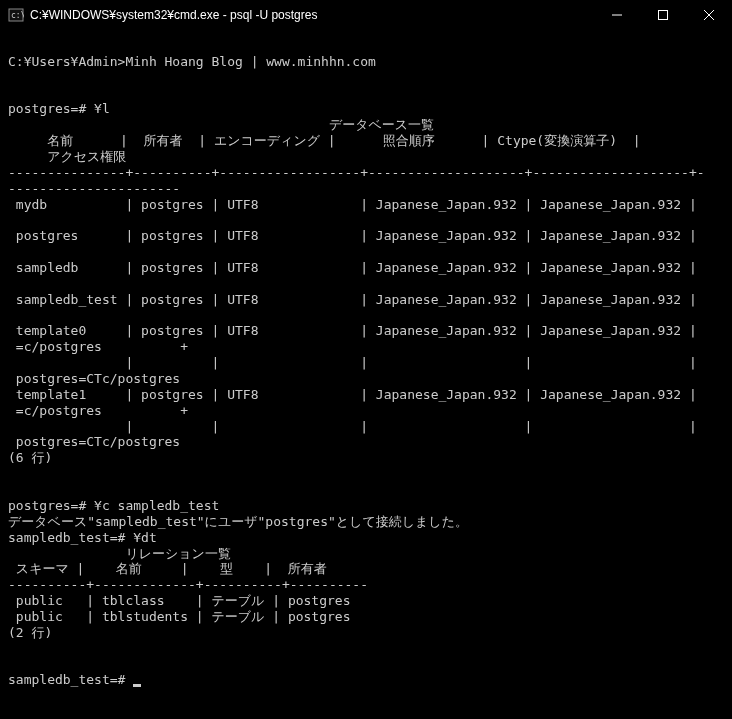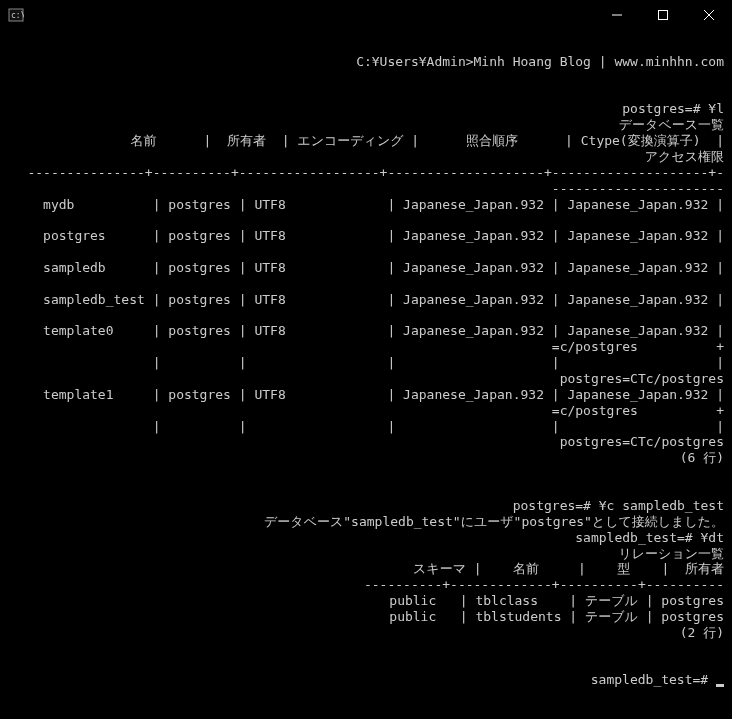--- a/index.html
+++ b/index.html
@@ -52,21 +52,20 @@
       stroke: #fff;
       fill: none;
     }
     .terminal {
       padding: 8px;
       white-space: pre;
       line-height: 1.22;
       color: #ccc;
       font-family: "MS Gothic", "Consolas", monospace;
       font-size: 13px;
-      text-align: right;
     }
     .cursor {
       display: inline-block;
       width: 8px;
       height: 3px;
       background: #ccc;
       vertical-align: bottom;
       margin-bottom: 1px;
       animation: blink 1s step-end infinite;
     }
@@ -78,20 +77,21 @@
 <body>
 
 <div class="titlebar">
   <div class="titlebar-left">
     <span class="titlebar-icon">
       <svg viewBox="0 0 16 16" width="16" height="16">
         <rect x="1" y="2" width="14" height="12" fill="#111" stroke="#888" stroke-width="1"></rect>
         <text x="3" y="11" font-size="8" fill="#ccc" font-family="monospace">c:\</text>
       </svg>
     </span>
+    <span>C:¥WINDOWS¥system32¥cmd.exe - psql  -U postgres</span>
   </div>
   <div class="window-controls">
     <div class="win-btn">
       <svg width="10" height="10">
           <line x1="0" y1="5" x2="10" y2="5" stroke-width="1"></line>
         </svg>
     </div>
     <div class="win-btn">
       <svg width="10" height="10">
           <rect x="0.5" y="0.5" width="9" height="9" stroke-width="1"></rect>

